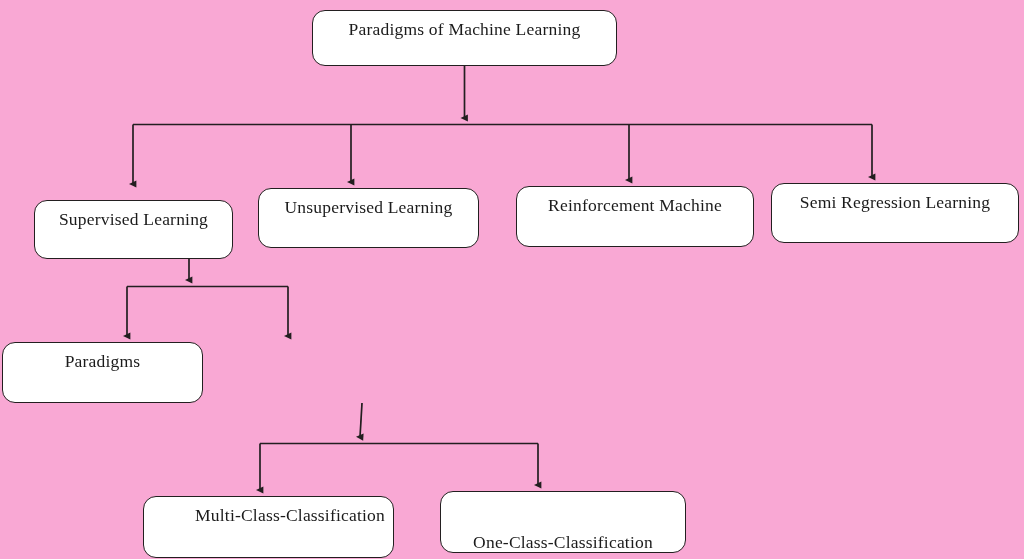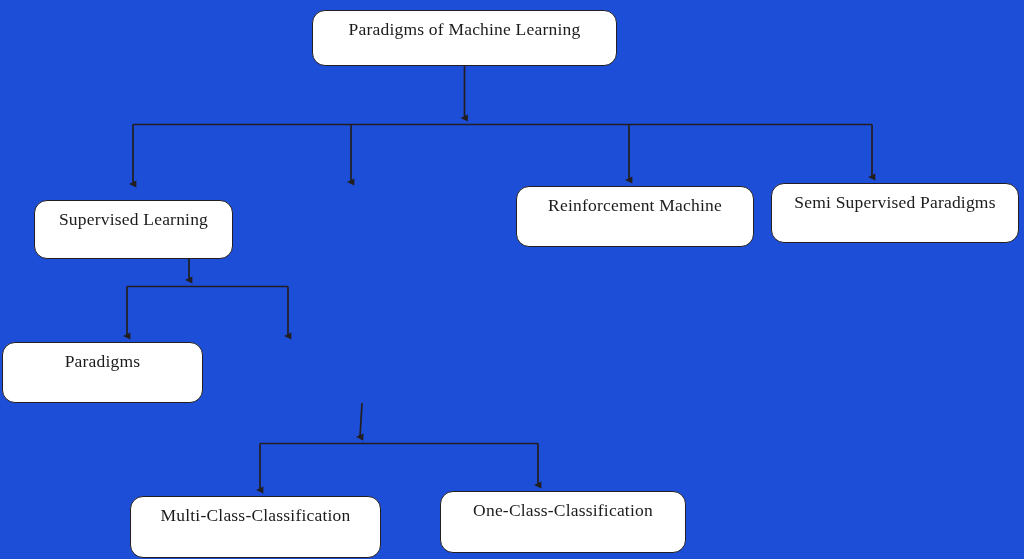--- a/index.html
+++ b/index.html
@@ -8,21 +8,21 @@
     padding: 0;
     background: #ffffff;
   }
   body {
     font-family: "Liberation Serif", "DejaVu Serif", serif;
   }
   #diagram-canvas {
     position: relative;
     width: 1024px;
     height: 559px;
-    background: #1d4ed8;
+    background: #f9a8d4;
     overflow: hidden;
   }
   #edges-layer {
     position: absolute;
     left: 0;
     top: 0;
     width: 1024px;
     height: 559px;
     pointer-events: none;
   }
@@ -98,35 +98,38 @@
   </svg>
 
   <div class="node align-top-text" style="left:312px; top:10px; width:305px; height:56px;">
     <span class="node-label">Paradigms of Machine Learning</span>
   </div>
 
   <div class="node align-top-text" style="left:34px; top:178px; width:199px; height:59px;margin-top:22px;">
     <span class="node-label">Supervised Learning</span>
   </div>
 
+  <div class="node align-top-text" style="left:258px; top:188px; width:221px; height:60px;">
+    <span class="node-label">Unsupervised Learning</span>
+  </div>
 
   <div class="node align-top-text" style="left:516px; top:186px; width:238px; height:61px;">
     <span class="node-label">Reinforcement Machine</span>
   </div>
 
   <div class="node align-top-text" style="left:771px; top:183px; width:248px; height:60px;">
-    <span class="node-label">Semi Supervised Paradigms</span>
+    <span class="node-label">Semi Regression Learning</span>
   </div>
 
   <div class="node align-top-text" style="left:2px; top:342px; width:201px; height:61px;">
     <span class="node-label">Paradigms</span>
   </div>
 
 
-  <div class="node align-top-text" style="left:130px; top:496px; width:251px; height:62px;">
+  <div class="node align-top-text" style="left:143px; top:496px; width:251px; height:62px;justify-content:flex-end;">
     <span class="node-label">Multi-Class-Classification</span>
   </div>
 
-  <div class="node align-top-text" style="left:440px; top:491px; width:246px; height:62px;">
+  <div class="node align-top-text" style="left:440px; top:491px; width:246px; height:62px;align-items:flex-end;">
     <span class="node-label">One-Class-Classification</span>
   </div>
 
 </div>
 
 </body></html>

